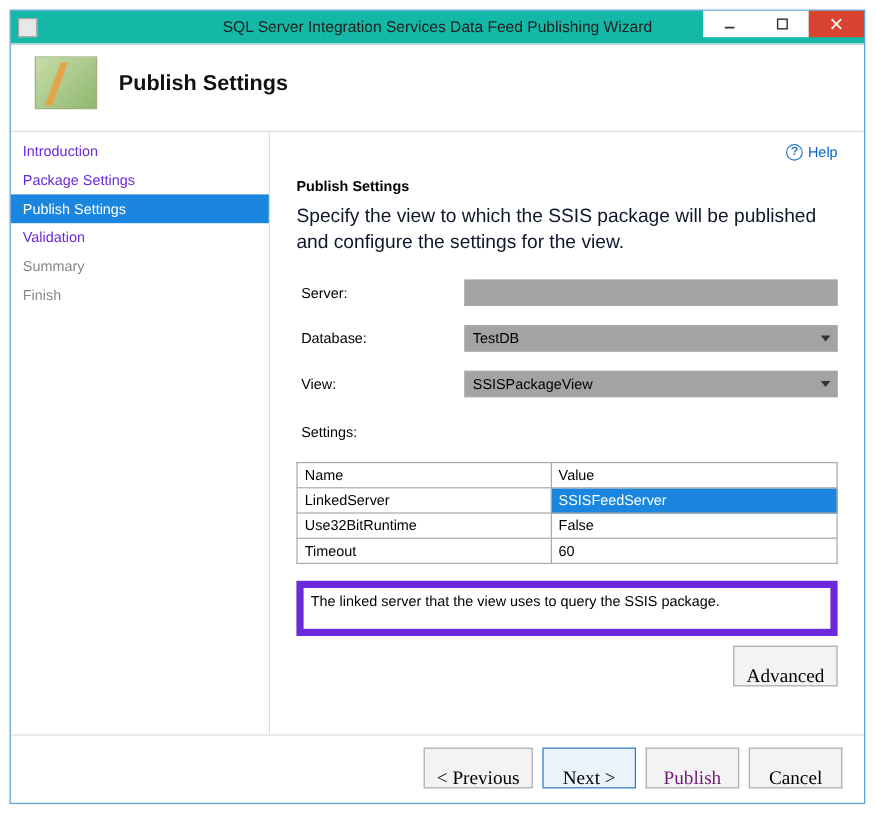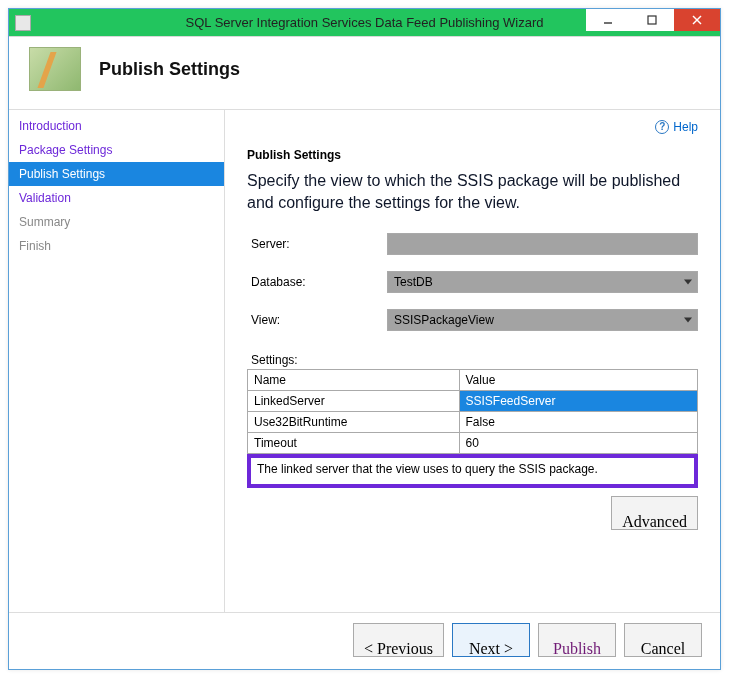--- a/index.html
+++ b/index.html
@@ -15,21 +15,21 @@
     width: 713px;
     height: 662px;
     border: 1px solid #5aa0d8;
     background: #fff;
     display: flex;
     flex-direction: column;
     box-shadow: 0 0 4px rgba(0,0,0,0.1);
   }
   .titlebar {
     height: 28px;
-    background: #22c55e;
+    background: #14b8a6;
     border-bottom: 1px solid #d8d8d8;
     display: flex;
     align-items: center;
     position: relative;
   }
   .titlebar-icon {
     width: 16px; height: 16px;
     margin-left: 6px;
     background: #e8e8e8;
     border: 1px solid #aaa;
@@ -164,44 +164,44 @@
   .combo-wrap::after {
     content: "";
     position: absolute;
     right: 6px; top: 50%;
     transform: translateY(-50%);
     border-left: 4px solid transparent;
     border-right: 4px solid transparent;
     border-top: 5px solid #333;
     pointer-events: none;
   }
-  .settings-label { margin: 6px 0 2px 4px; }
+  .settings-label { margin: 6px 0 18px 4px; }
   .settings-table {
     border: 1px solid #333;
     width: 100%;
     border-collapse: collapse;
   }
   .settings-table th, .settings-table td {
     border: 1px solid #aaa;
     padding: 3px 6px;
     font-size: 12px;
     text-align: left;
     font-weight: normal;
     height: 20px;
   }
   .settings-table th { background: #fff; }
   .settings-table td.sel {
     background: #1a86e0;
     color: #fff;
   }
   .desc-box {
-    border: 4px solid #6d28d9;
+    border: 6px solid #6d28d9;
     padding: 4px 6px;
-    margin-top: 0;
-    height: 34px;
+    margin-top: 14px;
+    height: 46px;
     font-size: 12px;
   }
   .adv-row {
     display: flex;
     justify-content: flex-end;
     margin-top: 8px;
   }
   .btn {
     height: 23px;
     min-width: 78px;

